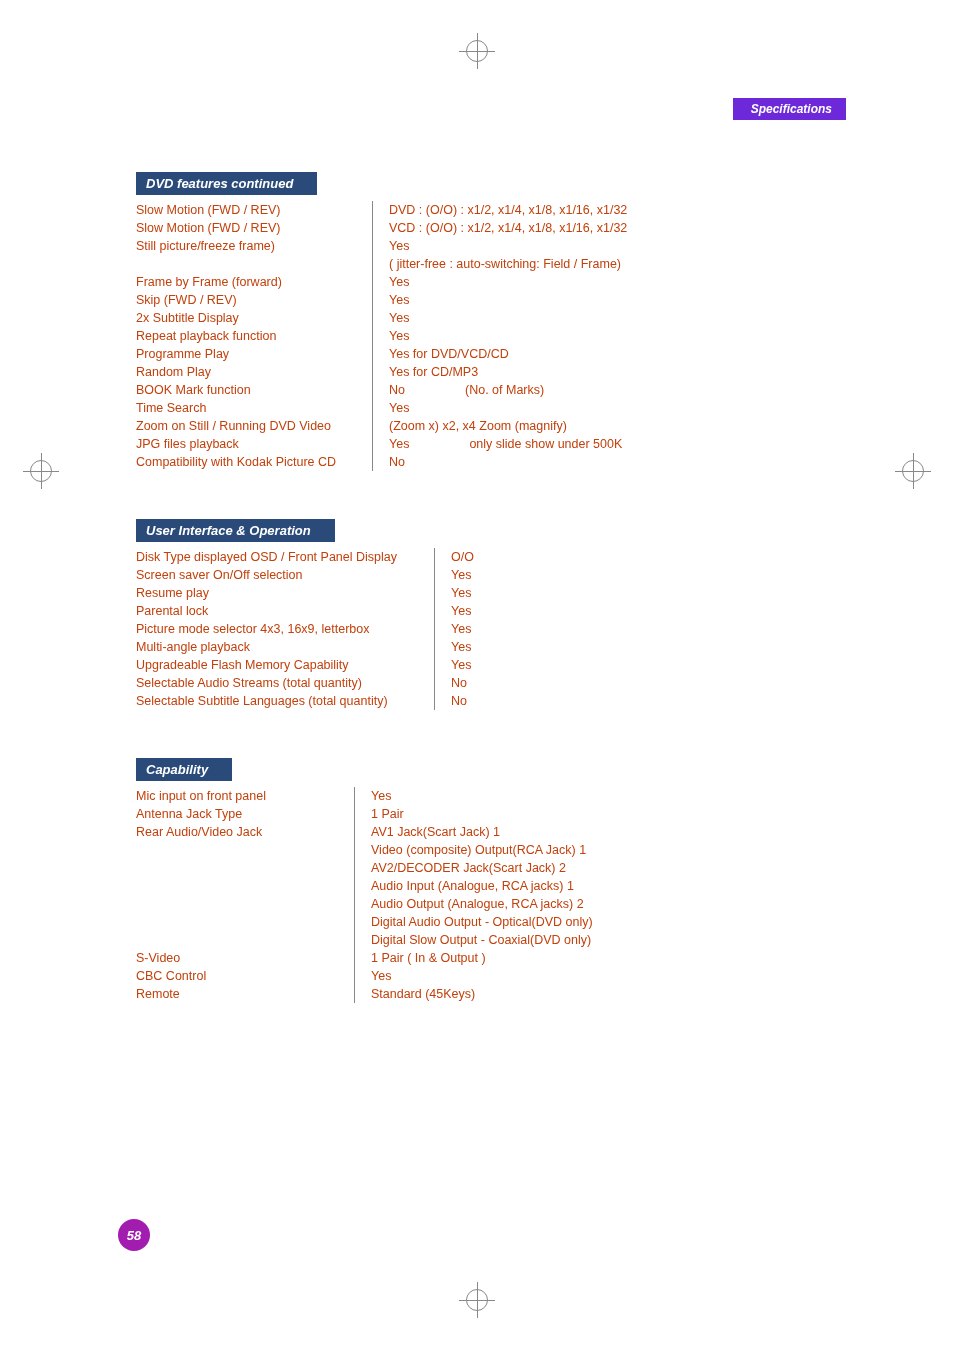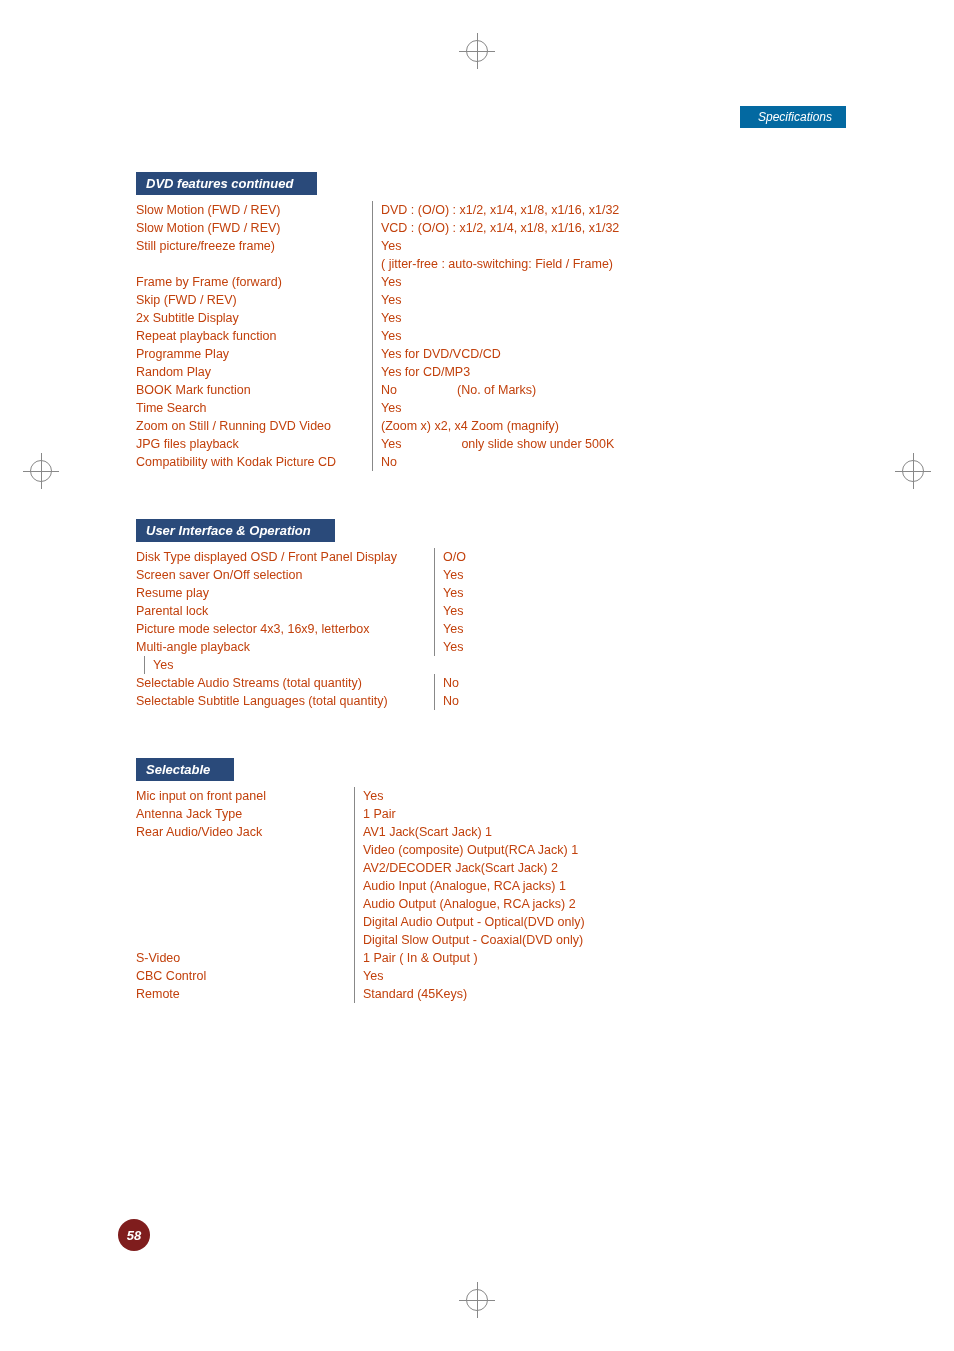--- a/index.html
+++ b/index.html
@@ -52,26 +52,26 @@
   .reg-right::before { left: -8px; right: -8px; top: 50%; height: 1px; }
   .reg-right::after { top: -8px; bottom: -8px; left: 50%; width: 1px; }
 
   .page {
     position: absolute;
     top: 90px; left: 108px; right: 108px; bottom: 90px;
     padding: 18px 28px 28px 28px;
   }
   .header-tag {
     position: absolute;
-    top: 16px; right: 0;
-    background: #0369a1;
+    top: 8px; right: 0;
+    background: #6d28d9;
     color: #fff;
     font-size: 12px;
     font-style: italic;
-    font-weight: normal;
+    font-weight: bold;
     padding: 4px 14px 4px 18px;
   }
   .section-tag {
     display: inline-block;
     background: #2a4a7a;
     color: #fff;
     font-size: 13px;
     font-style: italic;
     font-weight: bold;
     padding: 4px 24px 4px 10px;
@@ -82,35 +82,35 @@
   .row {
     display: flex;
     font-size: 12.5px;
     line-height: 18px;
     color: #c2410c;
   }
   .lbl { flex: 0 0 auto; }
   .val {
     flex: 1 1 auto;
     border-left: 1px solid #888;
-    padding-left: 8px;
+    padding-left: 16px;
     margin-left: 8px;
     display: flex;
   }
   .v1 { flex: 0 0 auto; }
   .v2 { flex: 1 1 auto; padding-left: 60px; }
   .w-dvd .lbl { width: 228px; }
   .w-ui  .lbl { width: 290px; }
   .w-con .lbl { width: 210px; }
 
   .page-num {
     position: absolute;
     left: 10px; bottom: 10px;
     width: 32px; height: 32px;
-    background: #7f1d1d;
+    background: #a21caf;
     border-radius: 50%;
     color: #fff;
     font-size: 13px;
     font-weight: bold;
     font-style: italic;
     display: flex; align-items: center; justify-content: center;
   }
 </style>
 </head>
 <body>
@@ -255,41 +255,42 @@
             <div class="v1">Yes</div>
           </div>
         </div>
         <div class="row w-ui">
           <div class="lbl">Multi-angle playback</div>
           <div class="val">
             <div class="v1">Yes</div>
           </div>
         </div>
         <div class="row w-ui">
+          <div class="lbl">Upgradeable Flash Memory Capability</div>
           <div class="val">
             <div class="v1">Yes</div>
           </div>
         </div>
         <div class="row w-ui">
           <div class="lbl">Selectable Audio Streams (total quantity)</div>
           <div class="val">
             <div class="v1">No</div>
           </div>
         </div>
         <div class="row w-ui">
           <div class="lbl">Selectable Subtitle Languages (total quantity)</div>
           <div class="val">
             <div class="v1">No</div>
           </div>
         </div>
       </div>
   </div>
 
   <div class="block">
-    <div class="section-tag">Selectable</div>
+    <div class="section-tag">Capability</div>
     <div id="rows-con" class="w-con">
         <div class="row w-con">
           <div class="lbl">Mic input on front panel</div>
           <div class="val">
             <div class="v1">Yes</div>
           </div>
         </div>
         <div class="row w-con">
           <div class="lbl">Antenna Jack Type</div>
           <div class="val">

